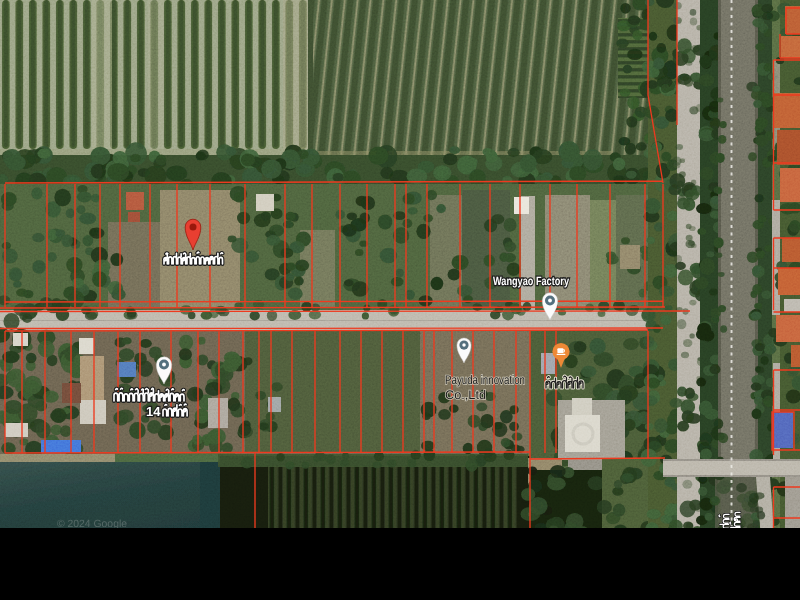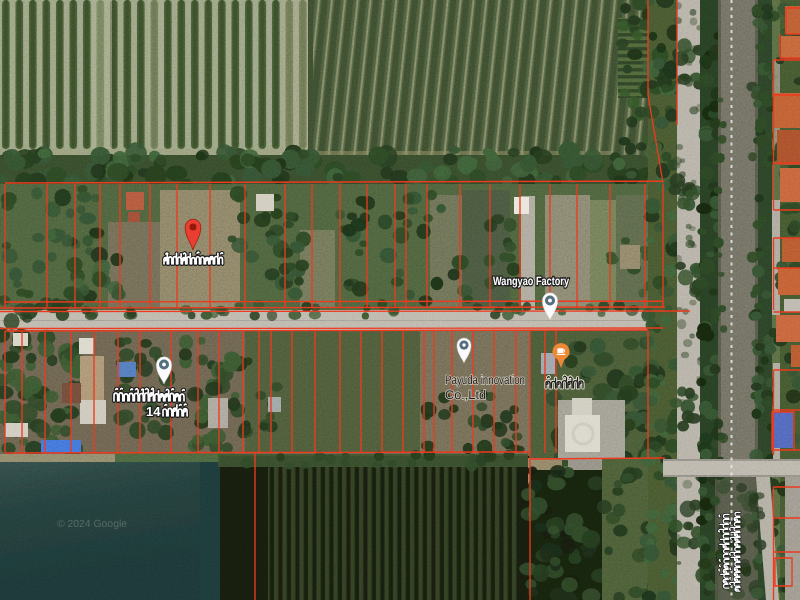--- a/index.html
+++ b/index.html
@@ -1,13 +1,13 @@
 <!DOCTYPE html>
 <html><head><meta charset="utf-8"><title>map</title>
-<style>html,body{margin:0;padding:0;background:#000;}#map{width:800px;height:600px;overflow:hidden;}</style>
+<style>html,body{margin:0;padding:0;background:#000;}#map{width:800px;height:528px;overflow:hidden;}</style>
 </head><body>
 <div id="map">
 <svg width="800" height="600" viewBox="0 0 800 600">
 <defs>
 <linearGradient id="water" x1="0" y1="0" x2="0.25" y2="1">
 <stop offset="0" stop-color="#324a47"></stop>
           <stop offset="0.35" stop-color="#233c3a"></stop>
           <stop offset="1" stop-color="#1b3434"></stop>
 </linearGradient>
 <pattern id="fieldA" width="13.5" height="160" patternUnits="userSpaceOnUse">

